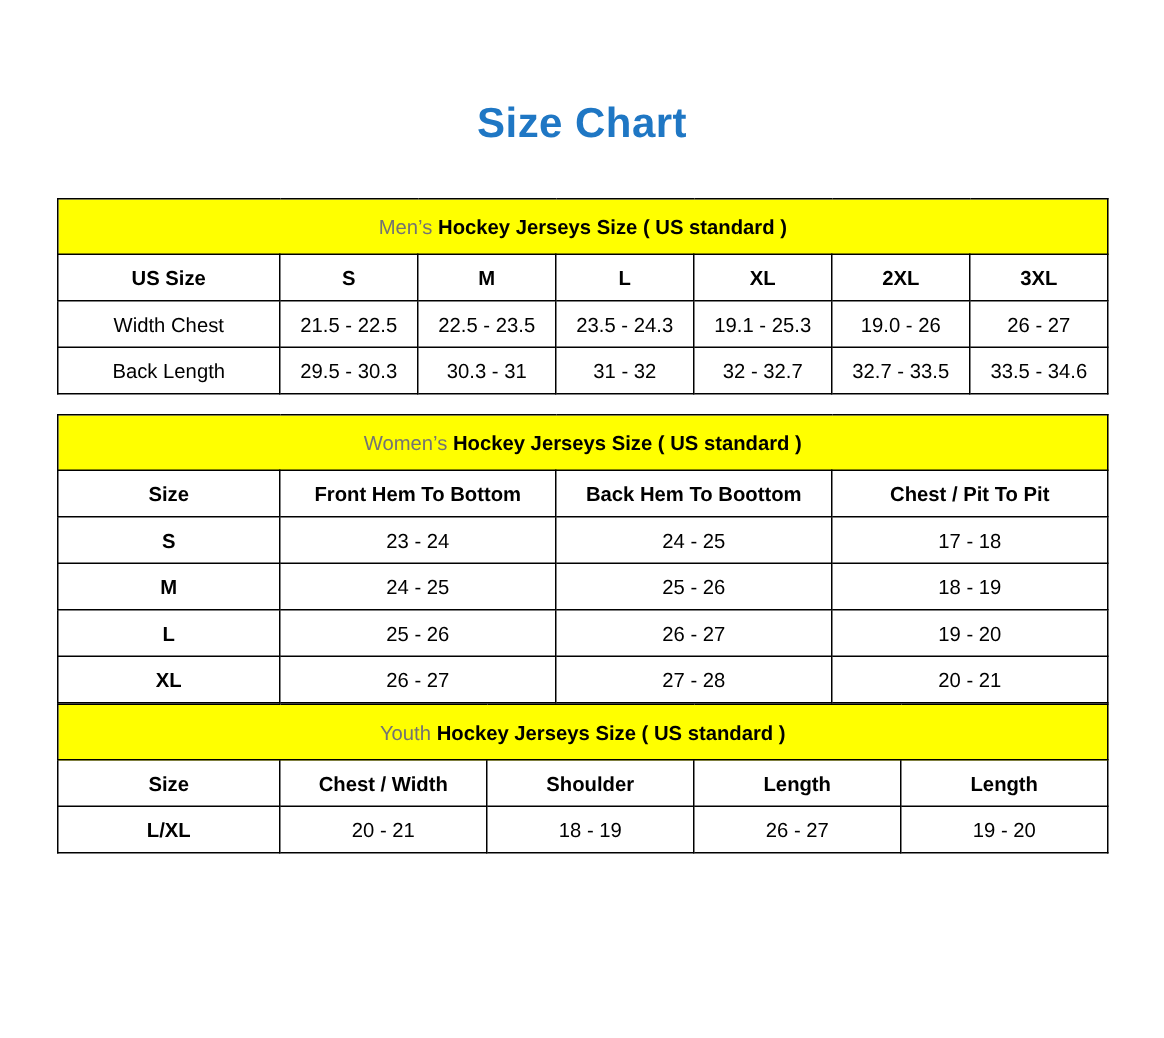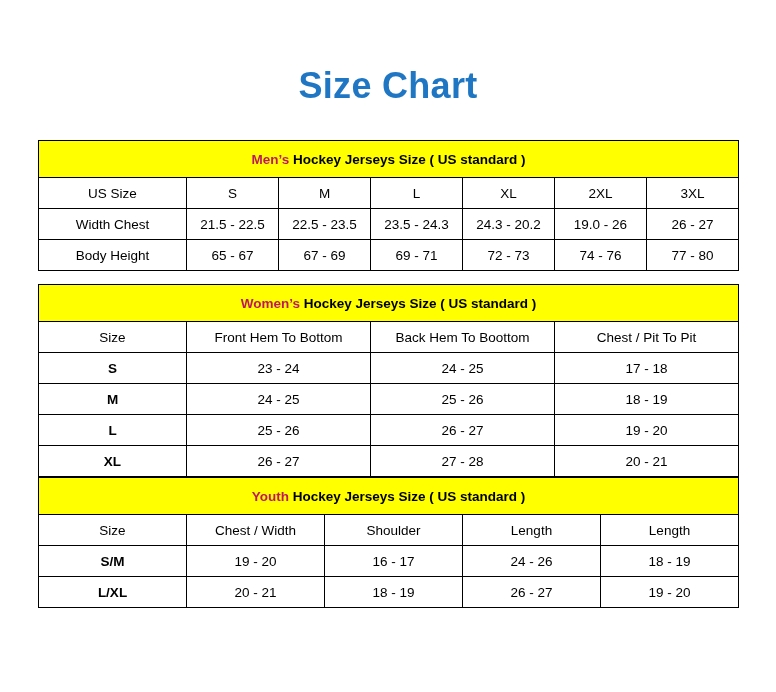--- a/index.html
+++ b/index.html
@@ -15,21 +15,21 @@
   }
   .page {
     position: relative;
     width: 776px;
     height: 692px;
     box-sizing: border-box;
   }
   .title {
     text-align: center;
     color: #1f77c4;
-    font-size: 36px;
+    font-size: 28px;
     font-weight: bold;
     letter-spacing: 0.3px;
     padding-top: 68px;
     line-height: 1;
   }
   .chart-wrap {
     margin: 36px 38px 0 38px;
   }
   table.sizechart {
     border-collapse: collapse;
@@ -44,30 +44,30 @@
     color: #000000;
     height: 26px;
     padding: 2px 2px;
   }
   .section-head {
     background: #ffff00;
     font-size: 14.5px;
     height: 32px !important;
   }
   .section-head .accent {
-    color: #be185d;
-    font-weight: bold;
+    color: #737373;
+    font-weight: normal;
   }
   .section-head .rest {
     color: #000000;
     font-weight: bold;
     text-align: right;
   }
   .colhead {
-    font-weight: normal;
+    font-weight: bold;
   }
   .rowlabel {
     font-weight: normal;
   }
   .rowlabel-bold {
     font-weight: bold;
   }
 </style>
 </head>
 <body>
@@ -101,32 +101,32 @@
           <td class="colhead">L</td>
           <td class="colhead">XL</td>
           <td class="colhead">2XL</td>
           <td class="colhead">3XL</td>
         </tr>
         <tr>
           <td class="rowlabel">Width Chest</td>
           <td>21.5 - 22.5</td>
           <td>22.5 - 23.5</td>
           <td>23.5 - 24.3</td>
-          <td>24.3 - 20.2</td>
+          <td>19.1 - 25.3</td>
           <td>19.0 - 26</td>
           <td>26 - 27</td>
         </tr>
         <tr>
-          <td class="rowlabel">Body Height</td>
-          <td>65 - 67</td>
-          <td>67 - 69</td>
-          <td>69 - 71</td>
-          <td>72 - 73</td>
-          <td>74 - 76</td>
-          <td>77 - 80</td>
+          <td class="rowlabel">Back Length</td>
+          <td>29.5 - 30.3</td>
+          <td>30.3 - 31</td>
+          <td>31 - 32</td>
+          <td>32 - 32.7</td>
+          <td>32.7 - 33.5</td>
+          <td>33.5 - 34.6</td>
         </tr>
       </tbody>
     </table>
 
     <table class="sizechart" style="margin-top:13px">
       <colgroup>
         <col style="width:148px">
           <col style="width:184px">
           <col style="width:184px">
           <col style="width:184px">
@@ -185,27 +185,20 @@
           </td>
         </tr>
         <tr>
           <td class="colhead">Size</td>
           <td class="colhead">Chest / Width</td>
           <td class="colhead">Shoulder</td>
           <td class="colhead">Length</td>
           <td class="colhead">Length</td>
         </tr>
         <tr>
-          <td class="rowlabel-bold">S/M</td>
-          <td>19 - 20</td>
-          <td>16 - 17</td>
-          <td>24 - 26</td>
-          <td>18 - 19</td>
-        </tr>
-        <tr>
           <td class="rowlabel-bold">L/XL</td>
           <td>20 - 21</td>
           <td>18 - 19</td>
           <td>26 - 27</td>
           <td>19 - 20</td>
         </tr>
       </tbody>
     </table>
 
   </div>

